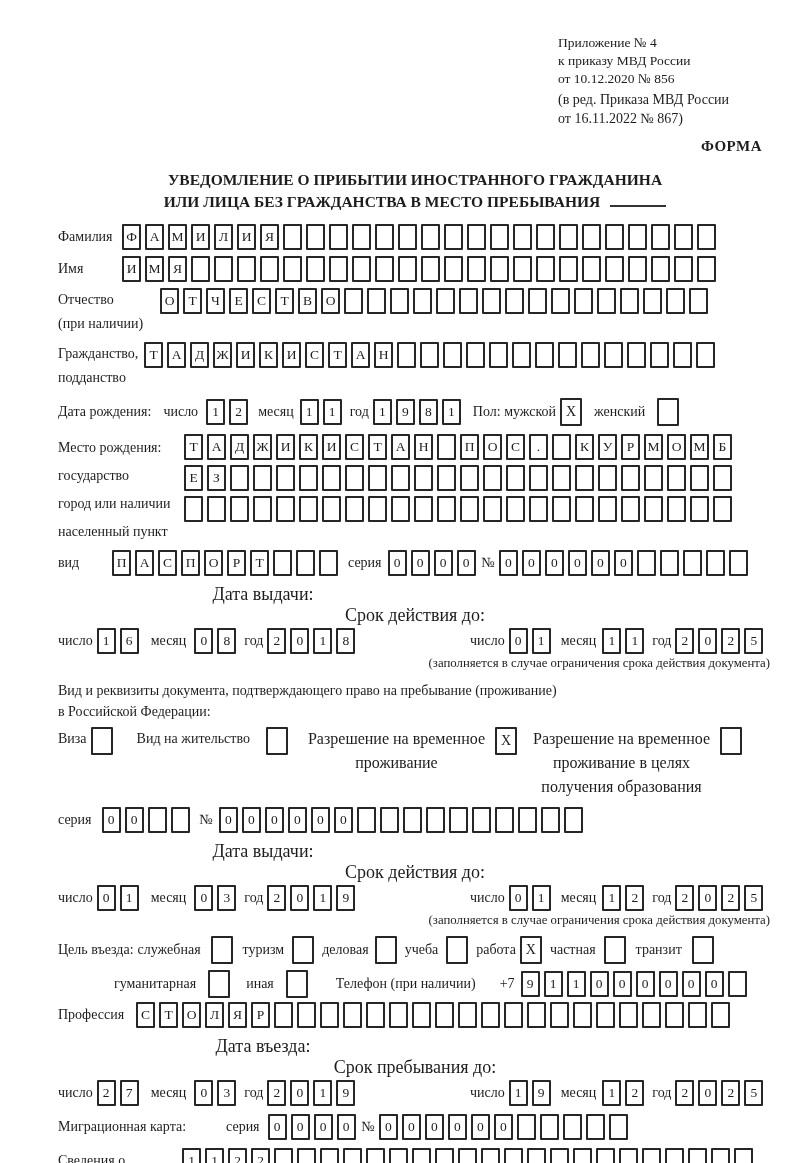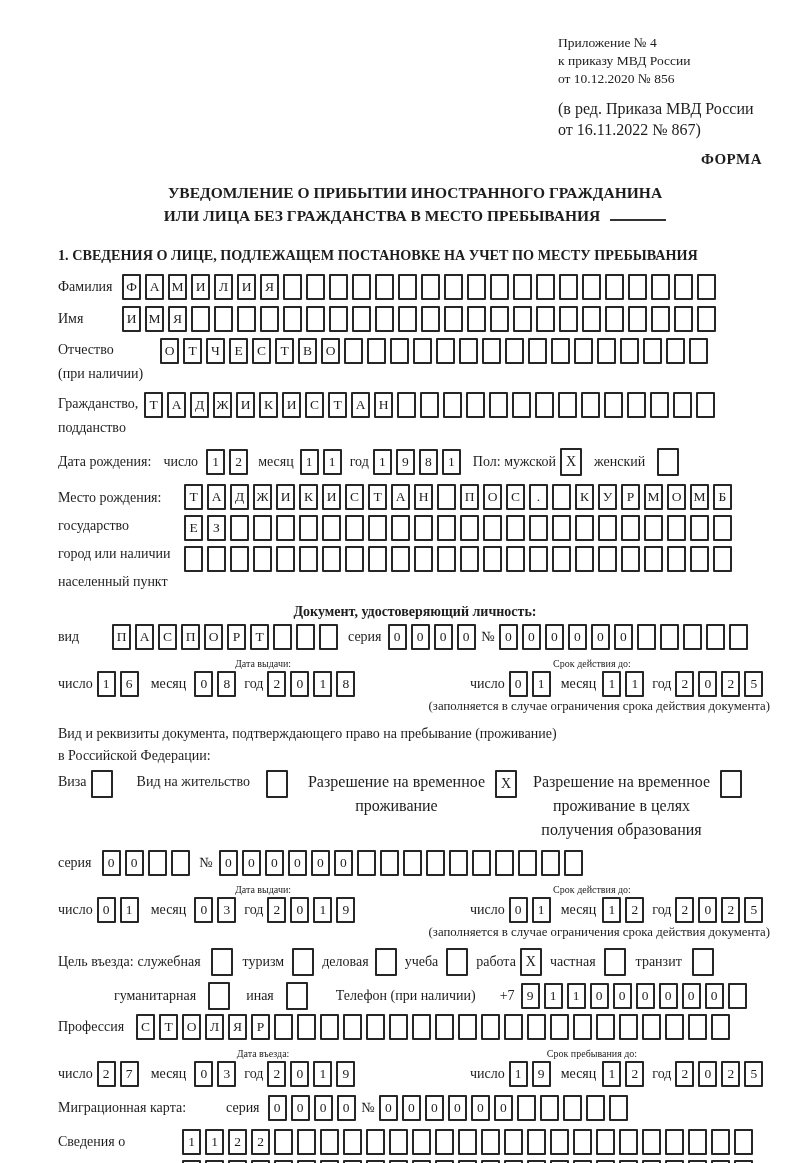--- a/index.html
+++ b/index.html
@@ -2,38 +2,38 @@
 <html lang="ru"><head>
 <meta charset="utf-8">
 <style>
   html,body{margin:0;padding:0;}
   body{
     width:800px;height:1163px;overflow:hidden;background:#ffffff;
     color:#1d1d1d;font-family:"Liberation Serif","DejaVu Serif",serif;
   }
   .page{box-sizing:border-box;width:800px;height:1011px;padding:34px 28px 10px 58px;}
   .appendix{margin-left:500px;font-size:13.5px;line-height:1.32;}
-  .appendix .ed{margin-top:12px;font-size:16px;line-height:1.3;}
+  .appendix .ed{margin-top:4px;font-size:14px;line-height:1.3;}
   .forma{margin-top:10px;text-align:right;font-weight:bold;font-size:15px;padding-right:10px;letter-spacing:.5px;}
   .title{margin-top:14px;text-align:center;font-weight:bold;font-size:15.5px;line-height:1.45;}
   .blank{display:inline-block;width:56px;height:12px;border-bottom:2px solid #333;margin-left:10px;}
   .sec-heading{margin-top:20px;font-weight:bold;font-size:14.2px;white-space:nowrap;}
   .row{display:flex;align-items:center;margin-top:6px;white-space:nowrap;}
   .ai-start{align-items:flex-start;}
   .lbl{font-size:14px;}
   .lblcol{font-size:14px;line-height:27px;flex:none;}
   .lblw{flex:none;font-size:14px;}
   .cells{display:flex;gap:4px;flex:none;}
   .cell{flex:none;width:15px;height:22px;border:2px solid #262626;text-align:center;
         line-height:22px;font-size:13.5px;border-radius:1px;}
   .cb{flex:none;display:inline-block;width:18px;height:24px;border:2px solid #262626;
       text-align:center;line-height:24px;font-size:14px;border-radius:1px;}
   .cellstack{display:flex;flex-direction:column;gap:5px;}
   .ctrhead{margin-top:8px;text-align:center;font-weight:bold;font-size:14px;}
-  .dhdr{display:flex;margin-top:8px;font-size:10px;}
+  .dhdr{display:flex;margin-top:8px;font-size:18px;flex-direction:column;}
   .dhdr .a{width:354px;text-align:center;box-sizing:border-box;padding-left:56px;flex:none;}
   .dhdr .b{flex:1;text-align:center;}
   .drow{display:flex;align-items:center;margin-top:2px;white-space:nowrap;}
   .dleft{width:354px;flex:none;display:flex;align-items:center;}
   .dright{display:flex;align-items:center;margin-left:58px;}
   .note{margin-top:2px;text-align:right;font-size:12.8px;padding-right:2px;}
   .para{margin-top:9px;font-size:14px;line-height:1.55;}
   .ctr{text-align:center;font-size:16px;line-height:1.5;}.ml4{margin-left:4px}.ml6{margin-left:6px}.ml8{margin-left:8px}
   .ml10{margin-left:10px}.ml12{margin-left:12px}.ml16{margin-left:16px}.ml20{margin-left:20px}
   .ml24{margin-left:24px}.ml28{margin-left:28px}.ml40{margin-left:40px}.ml56{margin-left:56px}
@@ -56,21 +56,20 @@
 
   <div class="forma">ФОРМА</div>
 
   <div class="title">
     <div>УВЕДОМЛЕНИЕ О ПРИБЫТИИ ИНОСТРАННОГО ГРАЖДАНИНА</div>
     <div>
       <span>ИЛИ ЛИЦА БЕЗ ГРАЖДАНСТВА В МЕСТО ПРЕБЫВАНИЯ</span><span class="blank"></span>
     </div>
   </div>
 
-  <div class="sec-heading">1. СВЕДЕНИЯ О ЛИЦЕ, ПОДЛЕЖАЩЕМ ПОСТАНОВКЕ НА УЧЕТ ПО МЕСТУ ПРЕБЫВАНИЯ</div>
 
   <div class="row mt10">
     <span class="lblw" style="width:64px">Фамилия</span>
     <span class="cells">
         <span class="cell">Ф</span>
         <span class="cell">А</span>
         <span class="cell">М</span>
         <span class="cell">И</span>
         <span class="cell">Л</span>
         <span class="cell">И</span>
@@ -303,21 +302,20 @@
           <span class="cell"></span>
           <span class="cell"></span>
           <span class="cell"></span>
           <span class="cell"></span>
           <span class="cell"></span>
           <span class="cell"></span>
         </span>
     </div>
   </div>
 
-  <div class="ctrhead">Документ, удостоверяющий личность:</div>
 
   <div class="row mt4">
     <span class="lblw" style="width:54px">вид</span>
     <span class="cells">
         <span class="cell">П</span>
         <span class="cell">А</span>
         <span class="cell">С</span>
         <span class="cell">П</span>
         <span class="cell">О</span>
         <span class="cell">Р</span>

